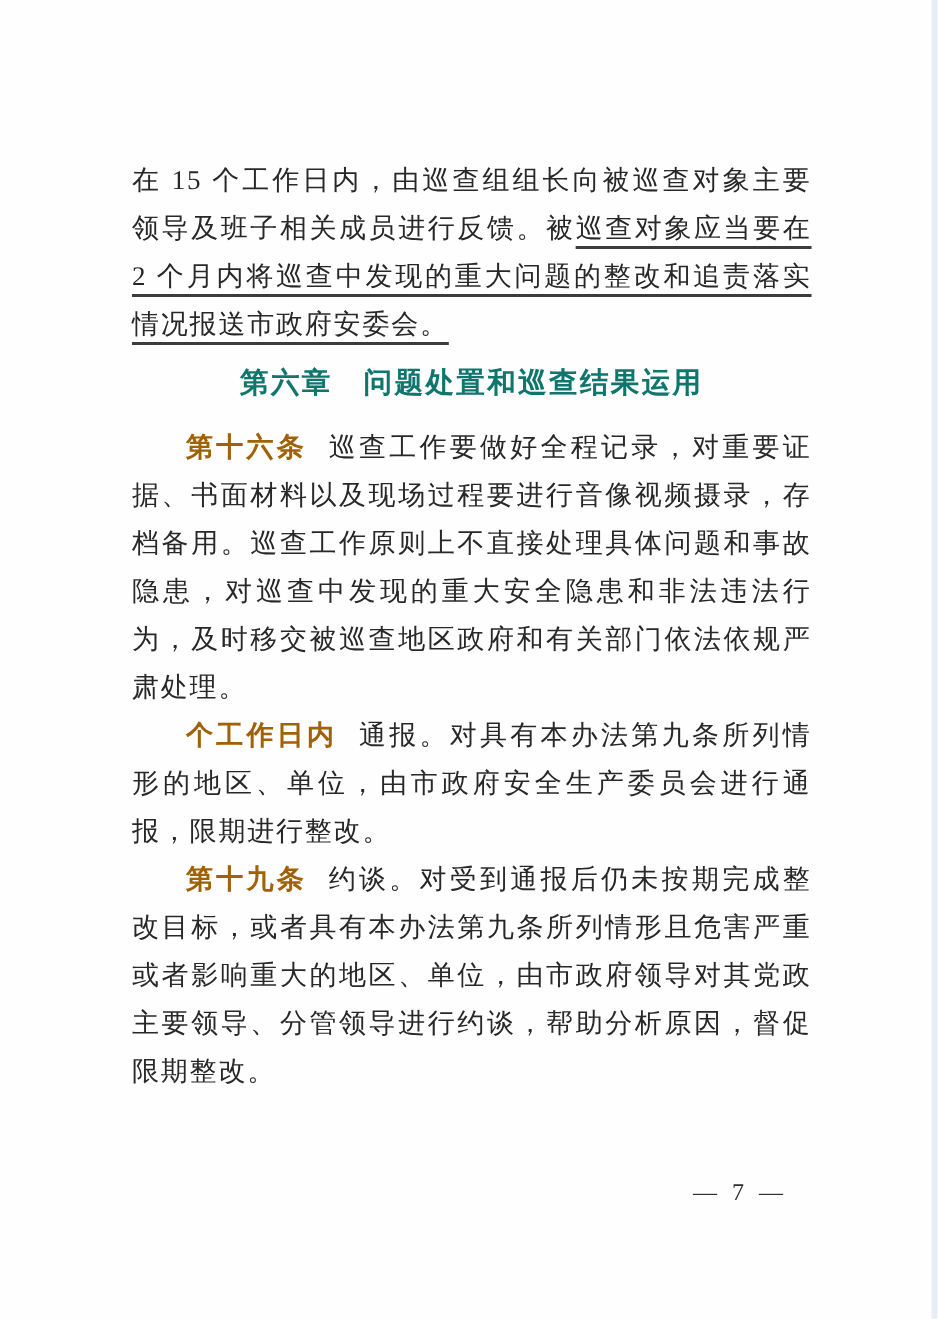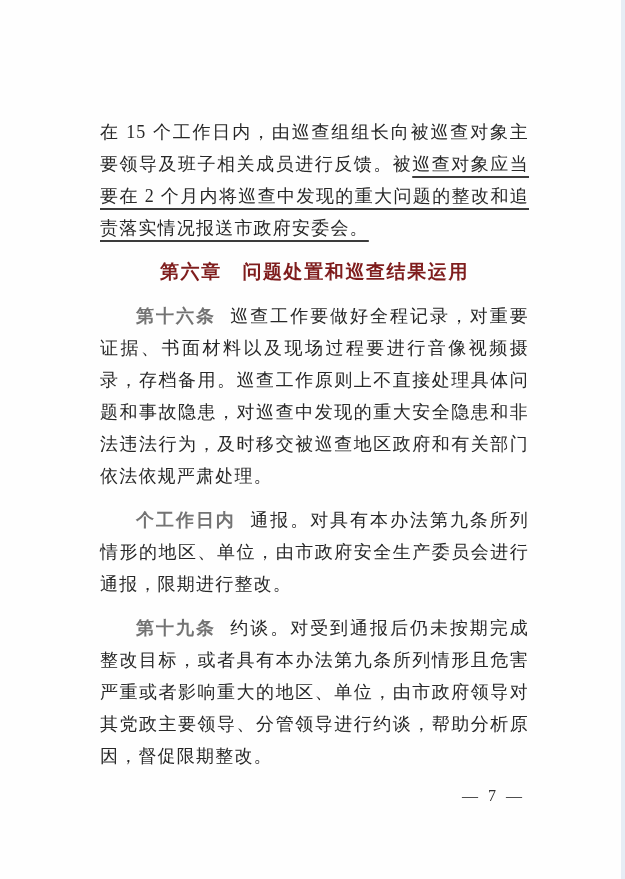--- a/index.html
+++ b/index.html
@@ -34,36 +34,36 @@
     left: 88px;
     right: 84px;
     top: 104px;
     font-size: 18px;
     line-height: 32px;
     letter-spacing: 1.2px;
     text-align: justify;
     text-justify: inter-ideograph;
   }
   .para {
-    margin: 12px;
+    margin: 0;
   }
   .article {
     text-indent: 2em;
   }
   .art-title {
     font-weight: bold;
-    color: #737373;
+    color: #a16207;
     padding-right: 0.8em;
   }
   .chapter-heading {
     text-align: center;
     font-weight: bold;
     font-size: 19px;
     letter-spacing: 1.6px;
-    color: #7f1d1d;
+    color: #0f766e;
     margin: 8px 0 10px 0;
     text-indent: 0;
   }
   .hand-underline {
     text-decoration: underline;
     text-decoration-thickness: 1.8px;
     text-underline-offset: 6px;
     text-decoration-color: #3c3c3c;
   }
   .page-number {

